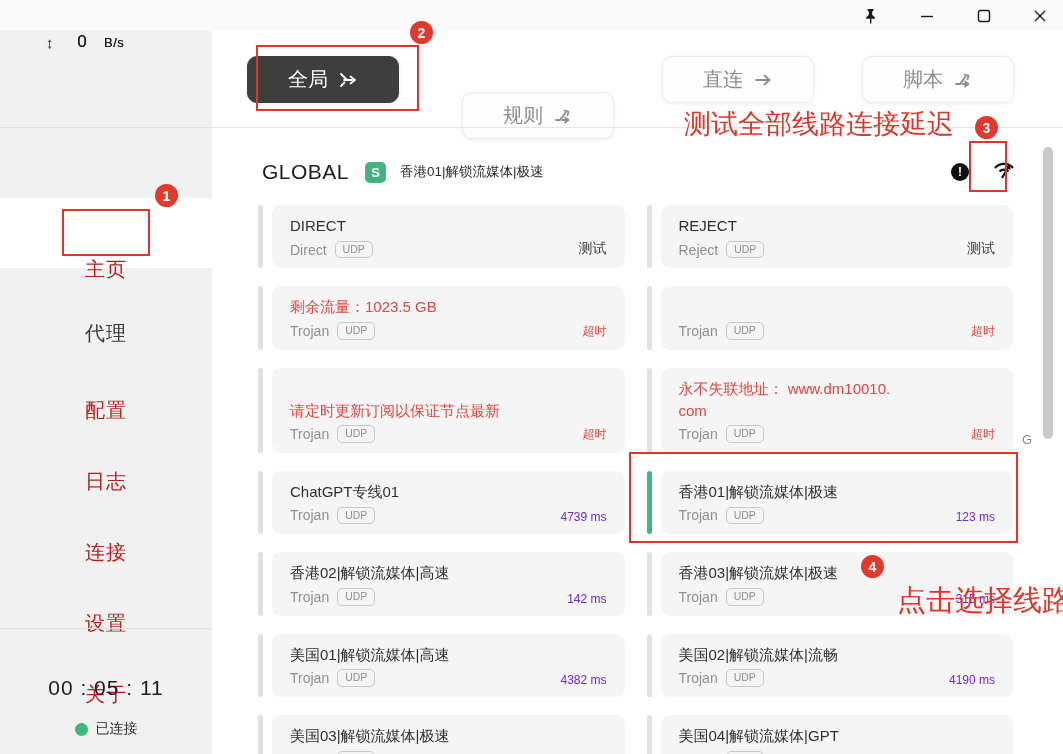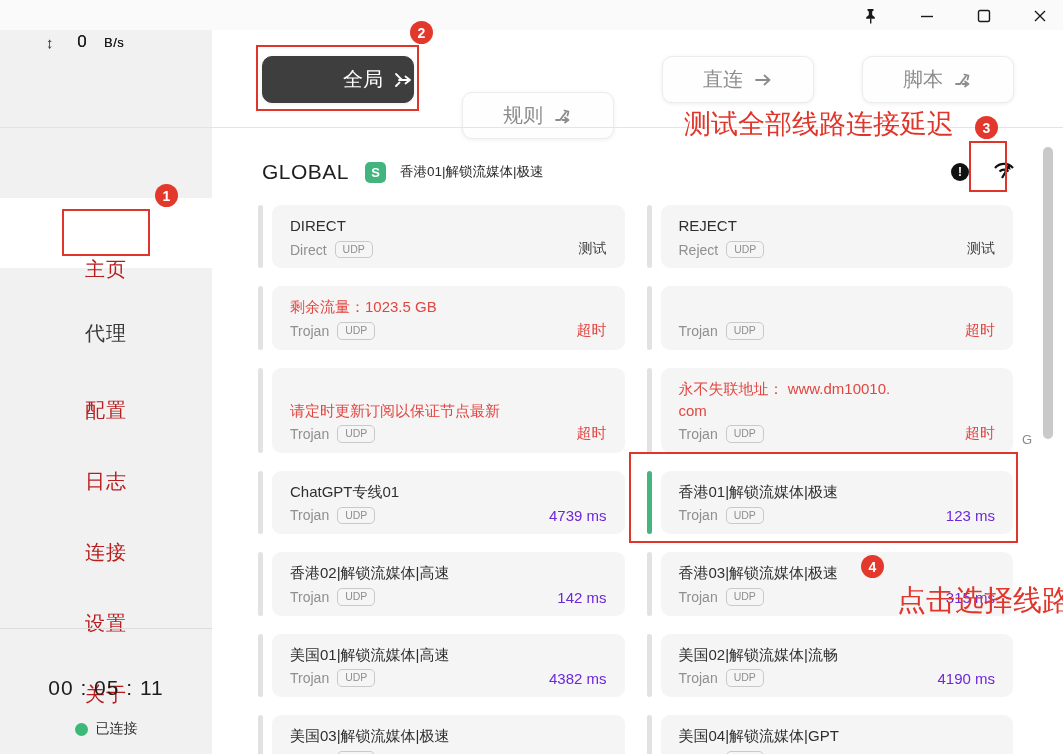--- a/index.html
+++ b/index.html
@@ -35,21 +35,21 @@
     align-items:center; justify-content:center; gap:8px; font-size:14px; color:#2e2e2e; }
   .conn-dot { width:13px; height:13px; border-radius:50%; background:#3cb878; }
   
   .content { position:absolute; top:30px; left:212px; right:0; bottom:0; background:#fff; overflow:hidden; }
   .toolbar-divider { position:absolute; top:97px; left:0; right:0; height:1px; background:#e4e4e4; }
   .mode-btn { position:absolute; top:26px; width:152px; height:47px; border-radius:10px;
     display:flex; align-items:center; justify-content:center; gap:10px;
     background:#fefefe; border:1px solid #ececec; box-shadow:0 1px 4px rgba(0,0,0,.07);
     font-size:20px; color:#8c8c8c; cursor:pointer; }
   .mode-btn.active { background:#3e3e3e; border-color:#3e3e3e; color:#ffffff; }
-  .mode-btn:nth-of-type(1){left:50px;justify-content:flex-end;} .mode-btn:nth-of-type(2){left:250px;margin-top:36px;}
+  .mode-btn:nth-of-type(1){left:35px;} .mode-btn:nth-of-type(2){left:250px;margin-top:36px;}
   .mode-btn:nth-of-type(3){left:450px;} .mode-btn:nth-of-type(4){left:650px;}
   .mode-btn svg { display:block; }
   
   .group-header { position:absolute; top:120px; left:50px; right:46px; height:44px;
     display:flex; align-items:center; }
   .group-name { font-size:21px; font-weight:500; color:#1e1e1e; letter-spacing:.5px; }
   .group-badge { width:21px; height:21px; border-radius:5px; background:#43b47e; color:#fff;
     font-size:13px; font-weight:bold; display:flex; align-items:center; justify-content:center;
     margin-left:16px; }
   .group-node { font-size:13.5px; color:#2b2b2b; margin-left:14px; }
@@ -65,21 +65,21 @@
   .cell.selected .indicator { background:#44b57f; }
   .card { flex:1; background:#f5f5f5; border-radius:9px; padding:10px 18px; min-height:62px;
     display:flex; align-items:flex-end; cursor:pointer; }
   .card-main { flex:1; min-width:0; }
   .card-title { font-size:15px; color:#2f2f2f; line-height:1.45; white-space:pre-line; }
   .card-title.title-red { color:#e14640; }
   .card-sub { margin-top:4px; display:flex; align-items:center; gap:8px; }
   .proto { font-size:14px; color:#8f8f8f; }
   .udp-badge { font-size:10.5px; color:#8f8f8f; border:1px solid #c9c9c9; border-radius:5px;
     padding:1px 7px; line-height:1.3; }
-  .card-status { flex:none; font-size:15px; margin-left:12px; }
+  .card-status { flex:none; font-size:12px; margin-left:12px; }
   .card-status.k-test { color:#3c3c3c; font-size:14px; }
   .card-status.k-timeout { color:#e14640; }
   .card-status.k-delay { color:#6d28d9; }
   .scroll-letter { position:absolute; left:810px; top:402px; font-size:13px; color:#8a8a8a; }
   .scrollbar-thumb { position:absolute; right:10px; top:117px; width:10px; height:292px;
     border-radius:5px; background:#c9c9c9; cursor:pointer; }
   
   .ann { position:absolute; pointer-events:none; z-index:50; }
   .ann-box { border:2px solid #e0352a; }
   .ann-badge { width:23px; height:23px; border-radius:50%; background:#e3392d; color:#fff;

